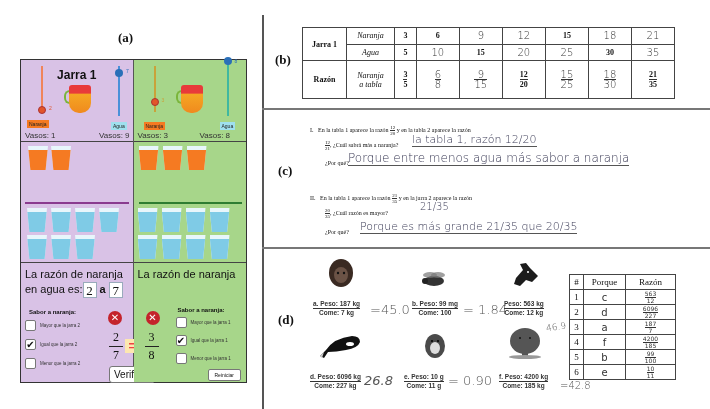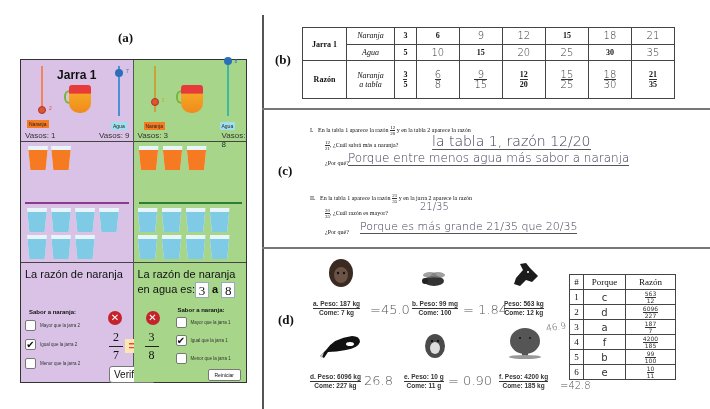--- a/index.html
+++ b/index.html
@@ -125,20 +125,21 @@
             <div class="fill"></div>
           </div>
         <div class="glass water">
             <div class="fill"></div>
           </div>
       </div>
     </div>
     <div class="sec-bot">
       <div class="razon-text">
         <div>La razón de naranja</div>
+        <div><span>en agua es:</span><span class="num-box">2</span> <b>a</b> <span class="num-box">7</span></div>
       </div>
       <div class="sabor" style="left:8px;top:46px;">Sabor a naranja:</div>
       <div class="opt" style="left:4px;top:57px;">
           <div class="cb"></div>
           <span>Mayor que la jarra 2</span>
         </div>
       <div class="opt" style="left:4px;top:76px;">
           <div class="cb">✔</div>
           <span>Igual que la jarra 2</span>
         </div>
@@ -167,21 +168,21 @@
         <div class="knob" style="top:-3px;background:#2a6fb8;"></div>
         <span class="knob-val" style="top:-2px;color:#2a6fb8;">8</span>
       </div>
       <div class="pitcher" style="left:44px;top:22px;">
           <div class="handle"></div>
           <div class="body"></div>
         </div>
       <span class="tag nar" style="left:10px;top:62px;">Naranja</span>
       <span class="tag agua" style="left:86px;top:62px;">Agua</span>
       <span class="vasos" style="left:4px;top:71px;">Vasos: 3</span>
-      <span class="vasos" style="left:88px;top:71px;">Vasos: 8</span>
+      <span class="vasos" style="left:66px;top:71px;">Vasos: 8</span>
     </div>
     <div class="sec-mid">
       <div class="glasses" style="left:5px;top:4px;width:80px;gap:3px 4px;">
         <div class="glass orange">
             <div class="fill"></div>
           </div>
         <div class="glass orange">
             <div class="fill"></div>
           </div>
         <div class="glass orange">
@@ -212,21 +213,20 @@
             <div class="fill"></div>
           </div>
         <div class="glass water">
             <div class="fill"></div>
           </div>
       </div>
     </div>
     <div class="sec-bot">
       <div class="razon-text">
         <div>La razón de naranja</div>
-        <div><span>en agua es:</span><span class="num-box">3</span> <b>a</b> <span class="num-box">8</span></div>
       </div>
       <div class="xbtn" style="left:12px;top:48px;">✕</div>
       <div class="frac" style="left:11px;top:67px;">
         <div>3</div>
           <div class="bar"></div>
           <div>8</div>
       </div>
       <div class="sabor" style="left:44px;top:44px;">Sabor a naranja:</div>
       <div class="opt" style="left:42px;top:54px;">
           <div class="cb"></div>
@@ -295,21 +295,21 @@
 <div class="qline" style="left:310px;top:125px;">
   <span>I.</span>&nbsp;&nbsp;
   <span>En la tabla 1 aparece la razón</span>
   <span class="mini-fr"><span>12</span><span class="d">20</span></span>
   <span>y en la tabla 2 aparece la razón</span>
 </div>
 <div class="qline" style="left:325px;top:140px;">
   <span class="mini-fr"><span>12</span><span class="d">21</span></span>,
   <span>¿Cuál sabrá más a naranja?</span>
 </div>
-<div class="qans" style="left:432px;top:133px;font-size:14px;">la tabla 1, razón 12/20</div>
+<div class="qans" style="left:412px;top:133px;font-size:11px;">la tabla 1, razón 12/20</div>
 <div class="qline" style="left:325px;top:160px;">¿Por qué?</div>
 <div class="qans" style="left:348px;top:151px;font-size:12px;">Porque entre menos agua más sabor a naranja</div>
 
 <div class="qline" style="left:310px;top:193px;">
   <span>II.</span>&nbsp;&nbsp;
   <span>En la tabla 1 aparece la razón</span>
   <span class="mini-fr"><span>21</span><span class="d">35</span></span>
   <span>y en la jarra 2 aparece la razón</span>
 </div>
 <div class="qline" style="left:325px;top:208px;">
@@ -370,21 +370,21 @@
 <div class="afrac" style="left:504px;top:300px;">
     <div class="top"><span>Peso: 563 kg</span></div>
     <div>Come: 12 kg</div>
   </div>
 <div class="ahw" style="left:546px;top:322px;font-size:9px;transform:rotate(-8deg);">46.9</div>
 
 <div class="afrac" style="left:310px;top:373px;">
     <div class="top"><span>d.</span> <span>Peso: 6096 kg</span></div>
     <div>Come: 227 kg</div>
   </div>
-<div class="ahw" style="left:364px;top:373px;">26.8</div>
+<div class="ahw" style="left:364px;top:373px;font-style:italic;">26.8</div>
 <div class="afrac" style="left:404px;top:373px;">
     <div class="top"><span>e.</span> <span>Peso: 10 g</span></div>
     <div>Come: 11 g</div>
   </div>
 <div class="ahw" style="left:448px;top:373px;">= 0.90</div>
 <div class="afrac" style="left:499px;top:373px;">
     <div class="top"><span>f.</span> <span>Peso: 4200 kg</span></div>
     <div>Come: 185 kg</div>
   </div>
 <div class="ahw" style="left:560px;top:380px;font-size:10px;">=42.8</div>

